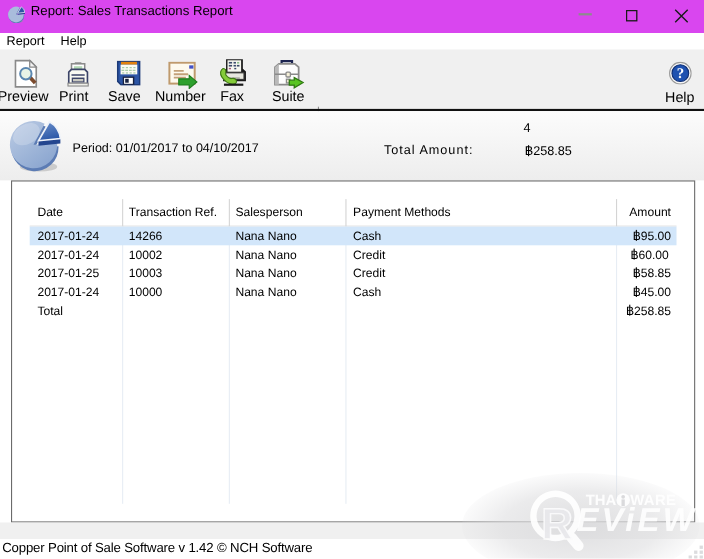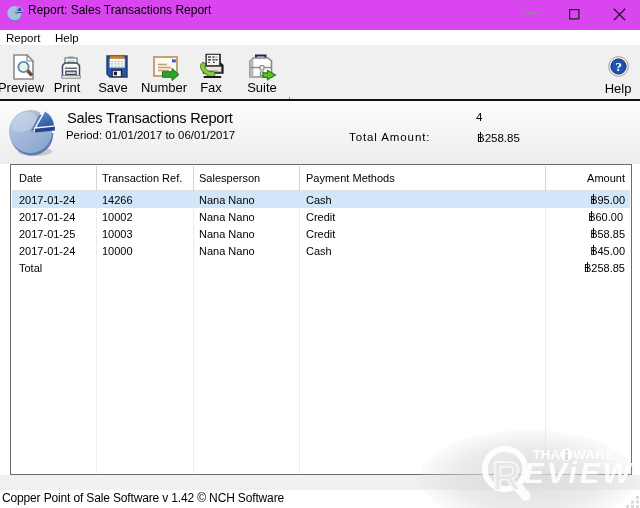--- a/index.html
+++ b/index.html
@@ -14,21 +14,21 @@
   #menubar { left:0; top:30px; width:640px; height:15px; background:#fff; font-size:11.5px; }
   .menu-item { position:absolute; top:2px; }
   
   #toolbar { left:0; top:45px; width:640px; height:54px; background:#f0f0f0; }
   #blackline { left:0; top:99px; width:640px; height:2px; background:#111; }
   .tlabel { position:absolute; font-size:13px; white-space:nowrap; transform:translateX(-50%); }
   #tsep { left:289px; top:52px; width:1px; height:45px; background:#8e8e8e; }
   
   #headerstrip { left:0; top:101px; width:640px; height:63px; background:linear-gradient(#fcfcfc,#ededed); }
   
-  #tablewrap { left:10px; top:164px; width:622px; height:311px; border:1.5px solid #6b6b6b; background:#fff; padding:1px; }
+  #tablewrap { left:10px; top:164px; width:622px; height:311px; border:1.5px solid #6b6b6b; background:#fff; padding:16px; }
   #tbl { position:relative; width:100%; height:100%; background:#fff; font-size:11px; }
   .vline { position:absolute; top:0; bottom:0; width:1px; }
   .vh { background:#d4d4d4; height:25px; }
   .vb { background:#e7edf4; top:25px; }
   .hrow { position:absolute; left:0; right:0; height:25px; top:0; background:#fff; border-bottom:1px solid #e4e4e4;}
   .cell { position:absolute; white-space:nowrap; }
   .row { position:absolute; left:0; right:0; height:17px; }
   .sel { background:#d2e6fa; }
   
   #statusgrey { left:0; top:475px; width:640px; height:15px; background:#f0f0f0; }
@@ -173,22 +173,21 @@
           <stop offset="1" stop-color="#2d58a8"></stop>
       </linearGradient>
     </defs>
     <ellipse cx="27" cy="44.5" rx="17" ry="4.5" fill="#a8a8a8" opacity="0.5"></ellipse>
     <path d="M22.50 24.50 L32.59 5.52 A21.5 21.5 0 1 0 43.97 23.37 Z" fill="#5c7cb4" transform="translate(1.2,2.6)"></path>
     <path d="M22.50 24.50 L32.59 5.52 A21.5 21.5 0 1 0 43.97 23.37 Z" fill="url(#pg)"></path>
     <path d="M27 21 L46.89 18.91 L46.89 23.41 L27 25.5 Z" fill="#24468f"></path>
     <path d="M27 21 L46.89 18.91 A20 20 0 0 0 37 3.68 Z" fill="url(#pg2)" stroke="#eef2f9" stroke-width="1.5"></path>
     <ellipse cx="16" cy="15" rx="13" ry="9" fill="#ffffff" opacity="0.22" transform="rotate(-30 16 15)"></ellipse>
   </svg>
-  <div class="abs" style="left:67px;top:9px;font-size:14.6px;letter-spacing:-0.22px">Sales Transactions Report</div>
-  <div class="abs" style="left:66px;top:28px;font-size:11.4px">Period: 01/01/2017 to 06/01/2017</div>
+  <div class="abs" style="left:66px;top:28px;font-size:11.4px">Period: 01/01/2017 to 04/10/2017</div>
   <div class="abs" style="left:476px;top:9.5px;font-size:11.5px">4</div>
   <div class="abs" style="left:349px;top:29.5px;font-size:11.5px;letter-spacing:0.9px">Total Amount:</div>
   <div class="abs" style="left:477px;top:30.5px;font-size:11.5px"><span class="baht">B</span>258.85</div>
 </div>
 
 <div class="abs" id="tablewrap">
   <div id="tbl">
     <div class="hrow"></div>
     <div class="vline vh" style="left:84px"></div>
     <div class="vline vh" style="left:181px"></div>

